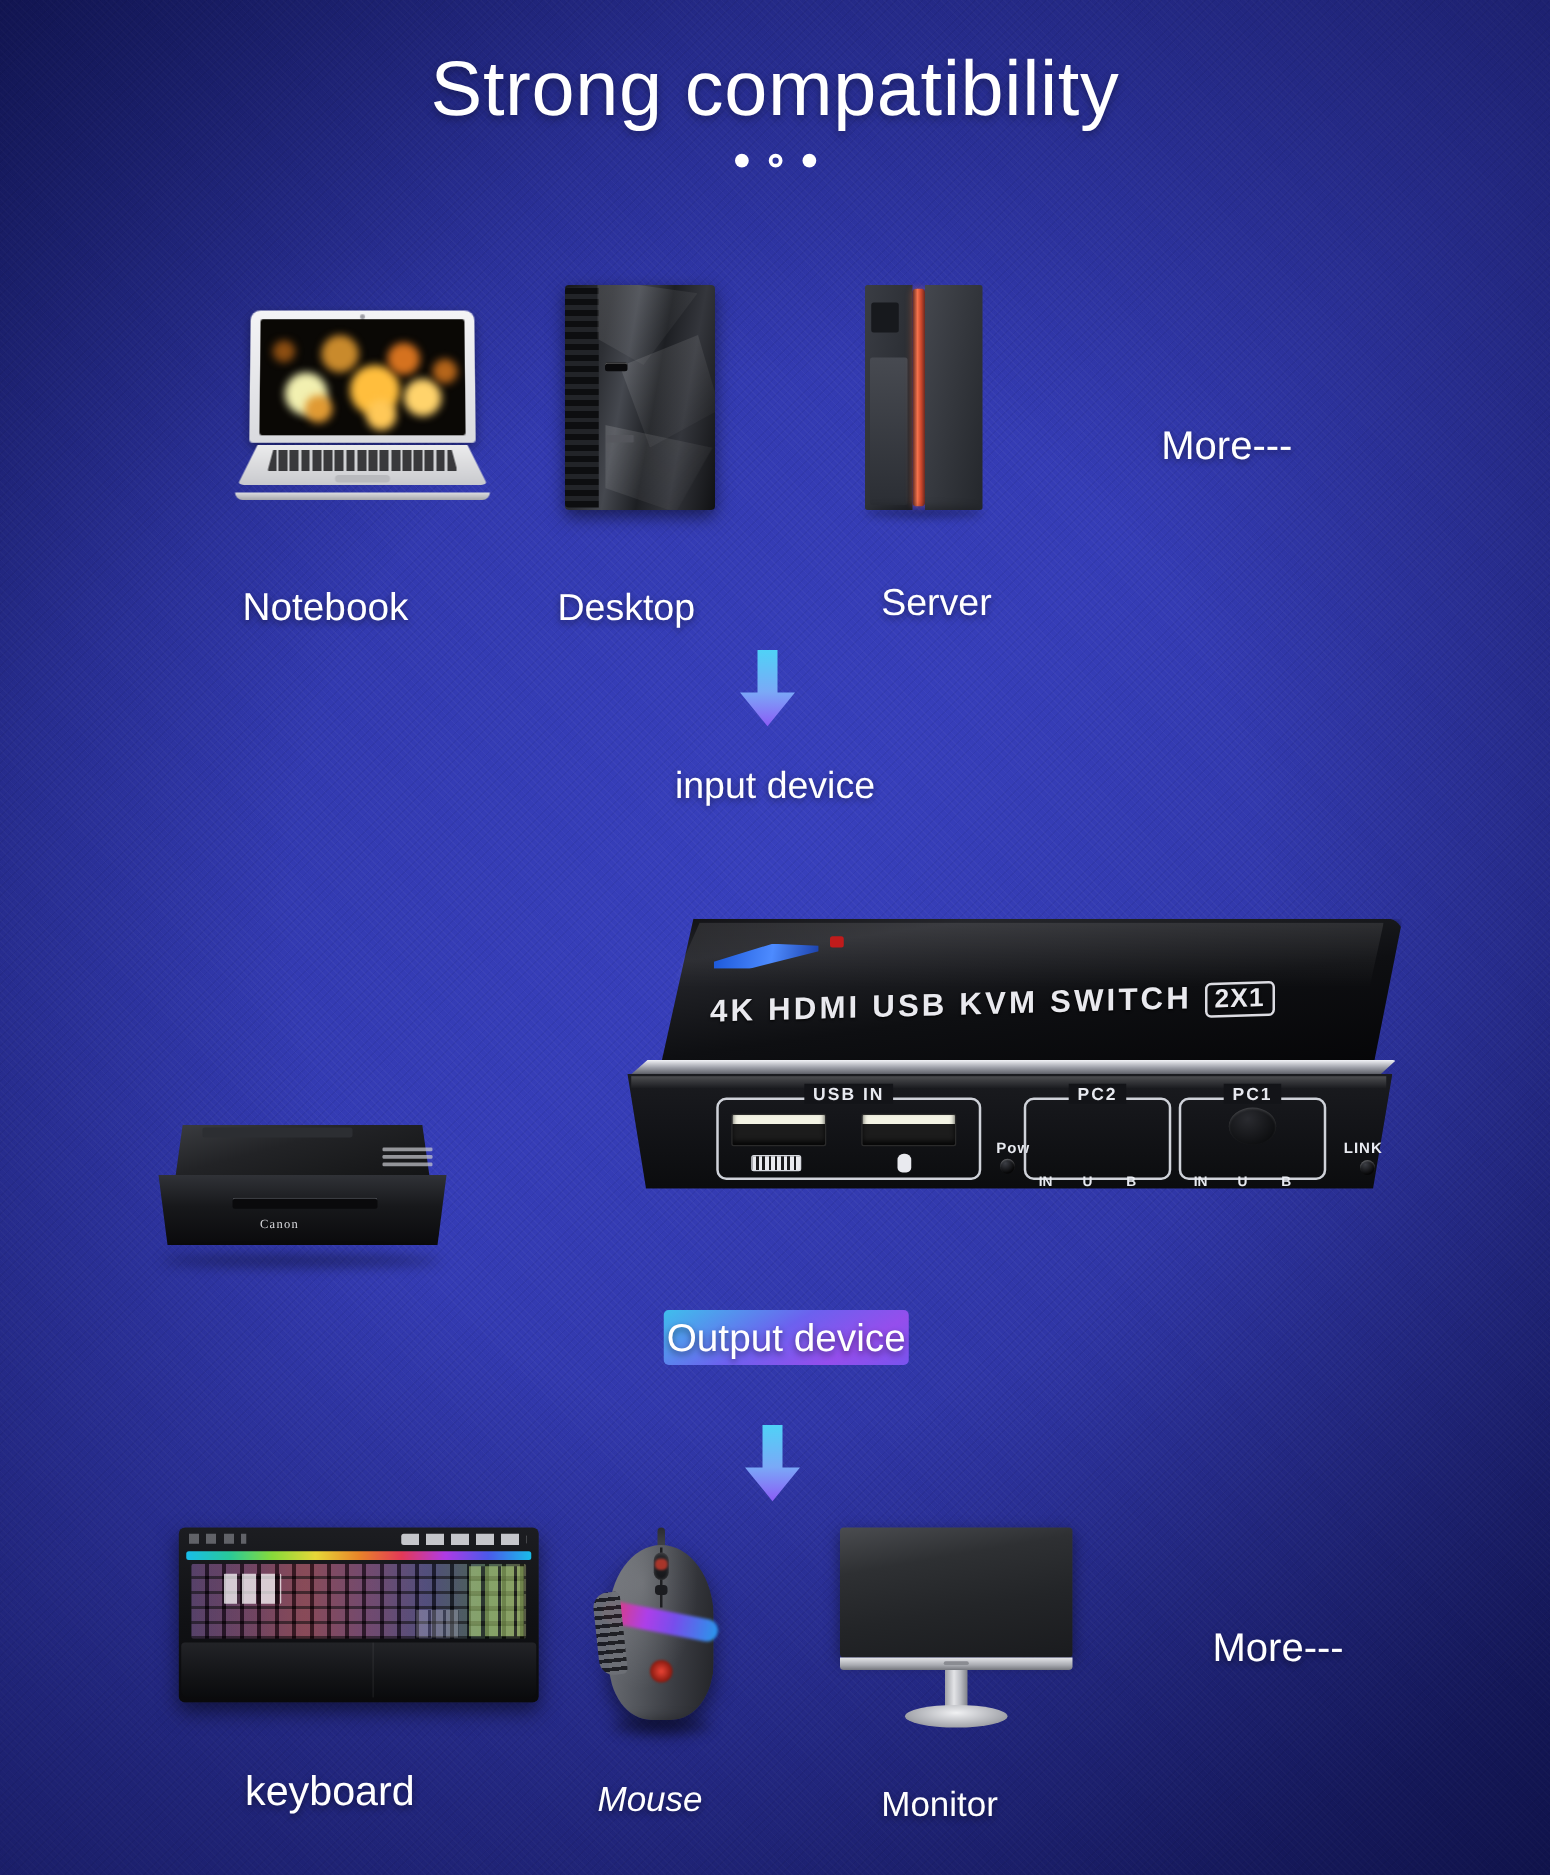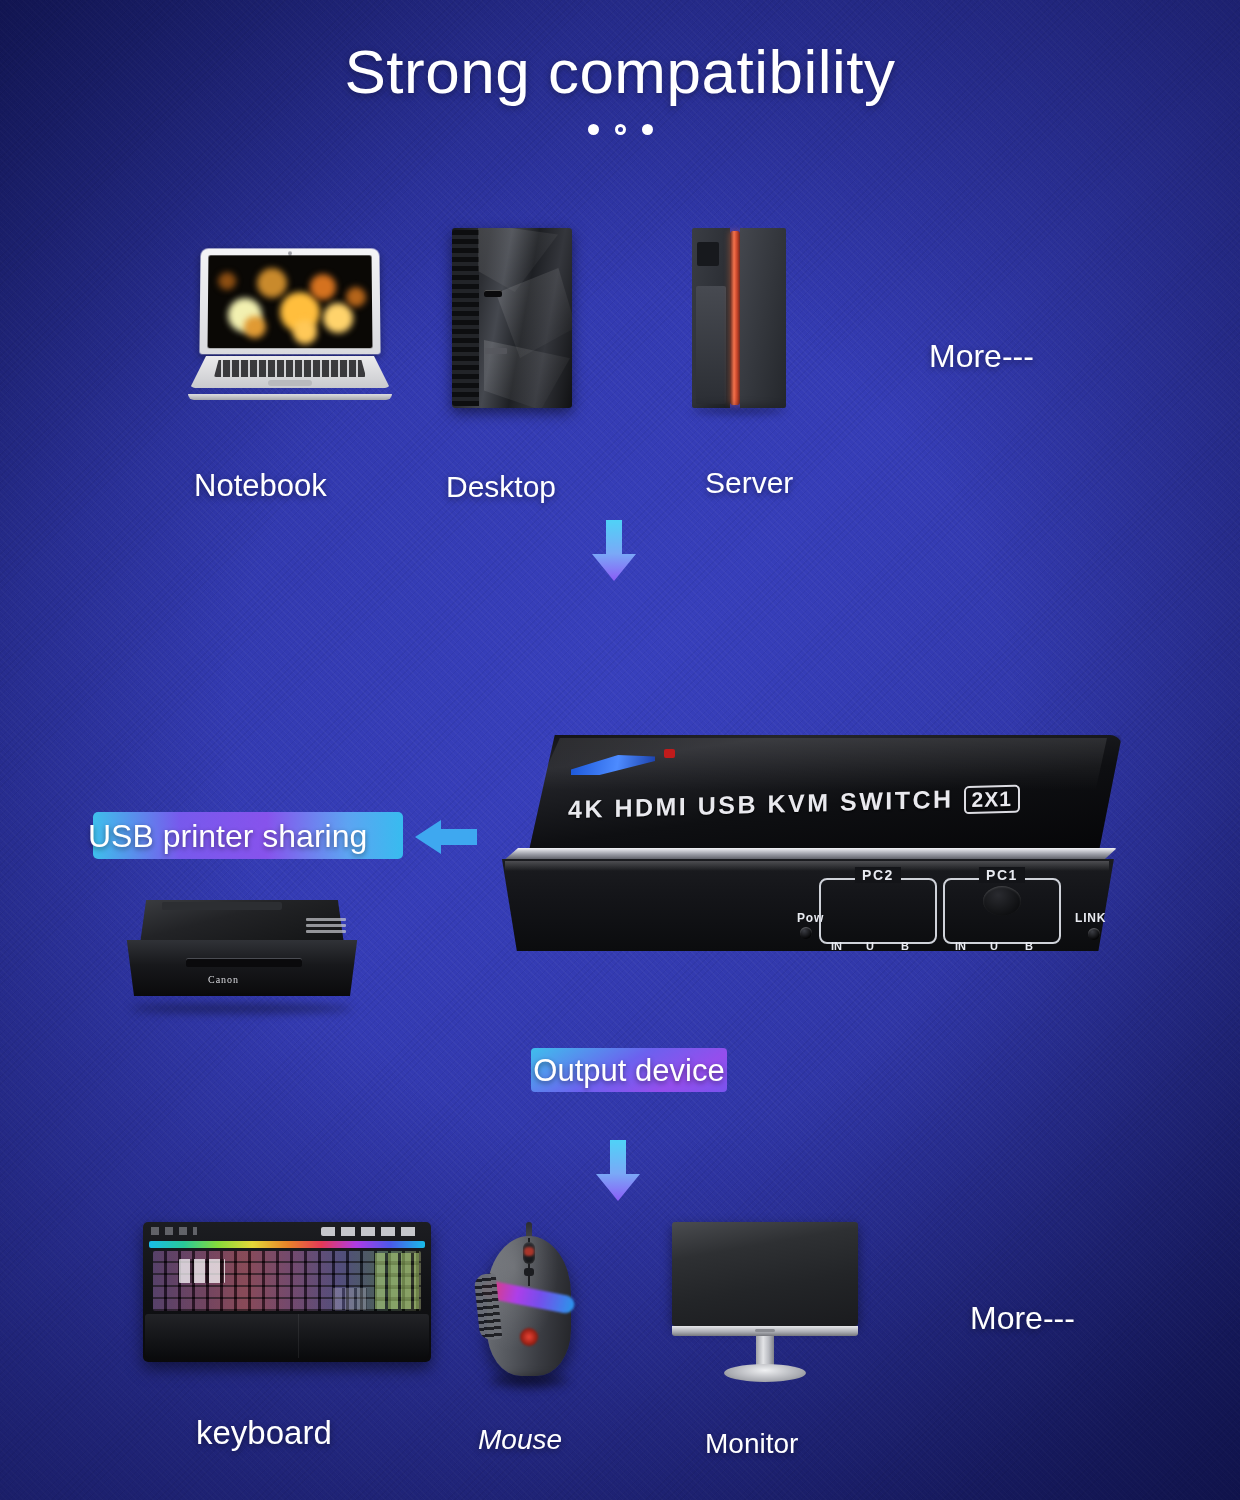--- a/index.html
+++ b/index.html
@@ -451,38 +451,47 @@
       <defs>
         <linearGradient id="agrad1" x1="0" y1="0" x2="0" y2="1">
           <stop offset="0%" stop-color="#4fd2f7"></stop>
           <stop offset="55%" stop-color="#7aa9f7"></stop>
           <stop offset="100%" stop-color="#8b5cf6"></stop>
         </linearGradient>
       </defs>
       <path d="M15 0 H31 V34 H45 L23 61 L1 34 H15 Z" fill="url(#agrad1)"></path>
     </svg>
   </div>
+  <div class="layer caption" id="lbl-input">input device</div>
 
   <div class="layer" id="kvm">
     <div class="kvm-top"></div>
     <div class="kvm-gloss"></div>
 
     <div class="kvm-logo">
       <div class="sweep"></div>
       <div class="dot"></div>
     </div>
 
     <div class="kvm-title">
       <span>4K HDMI USB KVM SWITCH</span><span class="kvm-badge">2X1</span>
     </div>
 
     <div class="kvm-lip"></div>
     <div class="kvm-front"></div>
     <div class="kvm-front-gloss"></div>
 
+    <div class="usb-group">
+      <div class="grp-box"></div>
+      <div class="grp-label">USB IN</div>
+      <div class="usb-port p1"></div>
+      <div class="usb-port p2"></div>
+      <div class="ico-kb"></div>
+      <div class="ico-mouse"></div>
+    </div>
 
     <div class="mini-label" style="left:300px; top:176px;">Pow</div>
     <div class="led" style="left:303px; top:192px;"></div>
 
     <div class="pc-group pc2">
       <div class="grp-box"></div>
       <div class="grp-label">PC2</div>
       <div class="pin-row">
         <div class="pin" style="left:12px;"><span class="t">IN</span><span class="d"></span></div>
         <div class="pin" style="left:47px;"><span class="t">U</span><span class="d"></span></div>
@@ -498,29 +507,20 @@
         <div class="pin" style="left:12px;"><span class="t">IN</span><span class="d"></span></div>
         <div class="pin" style="left:47px;"><span class="t">U</span><span class="d"></span></div>
         <div class="pin" style="left:82px;"><span class="t">B</span><span class="d"></span></div>
       </div>
     </div>
 
     <div class="mini-label link-label">LINK</div>
     <div class="led link-led"></div>
   </div>
 
-  <div class="layer" id="usb-share">
-    <div class="hl-band"></div>
-    <div class="txt caption">USB printer sharing</div>
-    <div class="arrow-left">
-      <svg width="62" height="34" viewBox="0 0 62 34">
-        <path d="M62 9 H26 V0 L0 17 L26 34 V25 H62 Z" fill="#3ea8f0"></path>
-      </svg>
-    </div>
-  </div>
 
   <div class="layer" id="printer">
     <div class="pr-lid"></div>
     <div class="pr-lidtop"></div>
     <div class="pr-body"></div>
     <div class="pr-panel">
         <i></i>
         <i></i>
         <i></i>
       </div>

